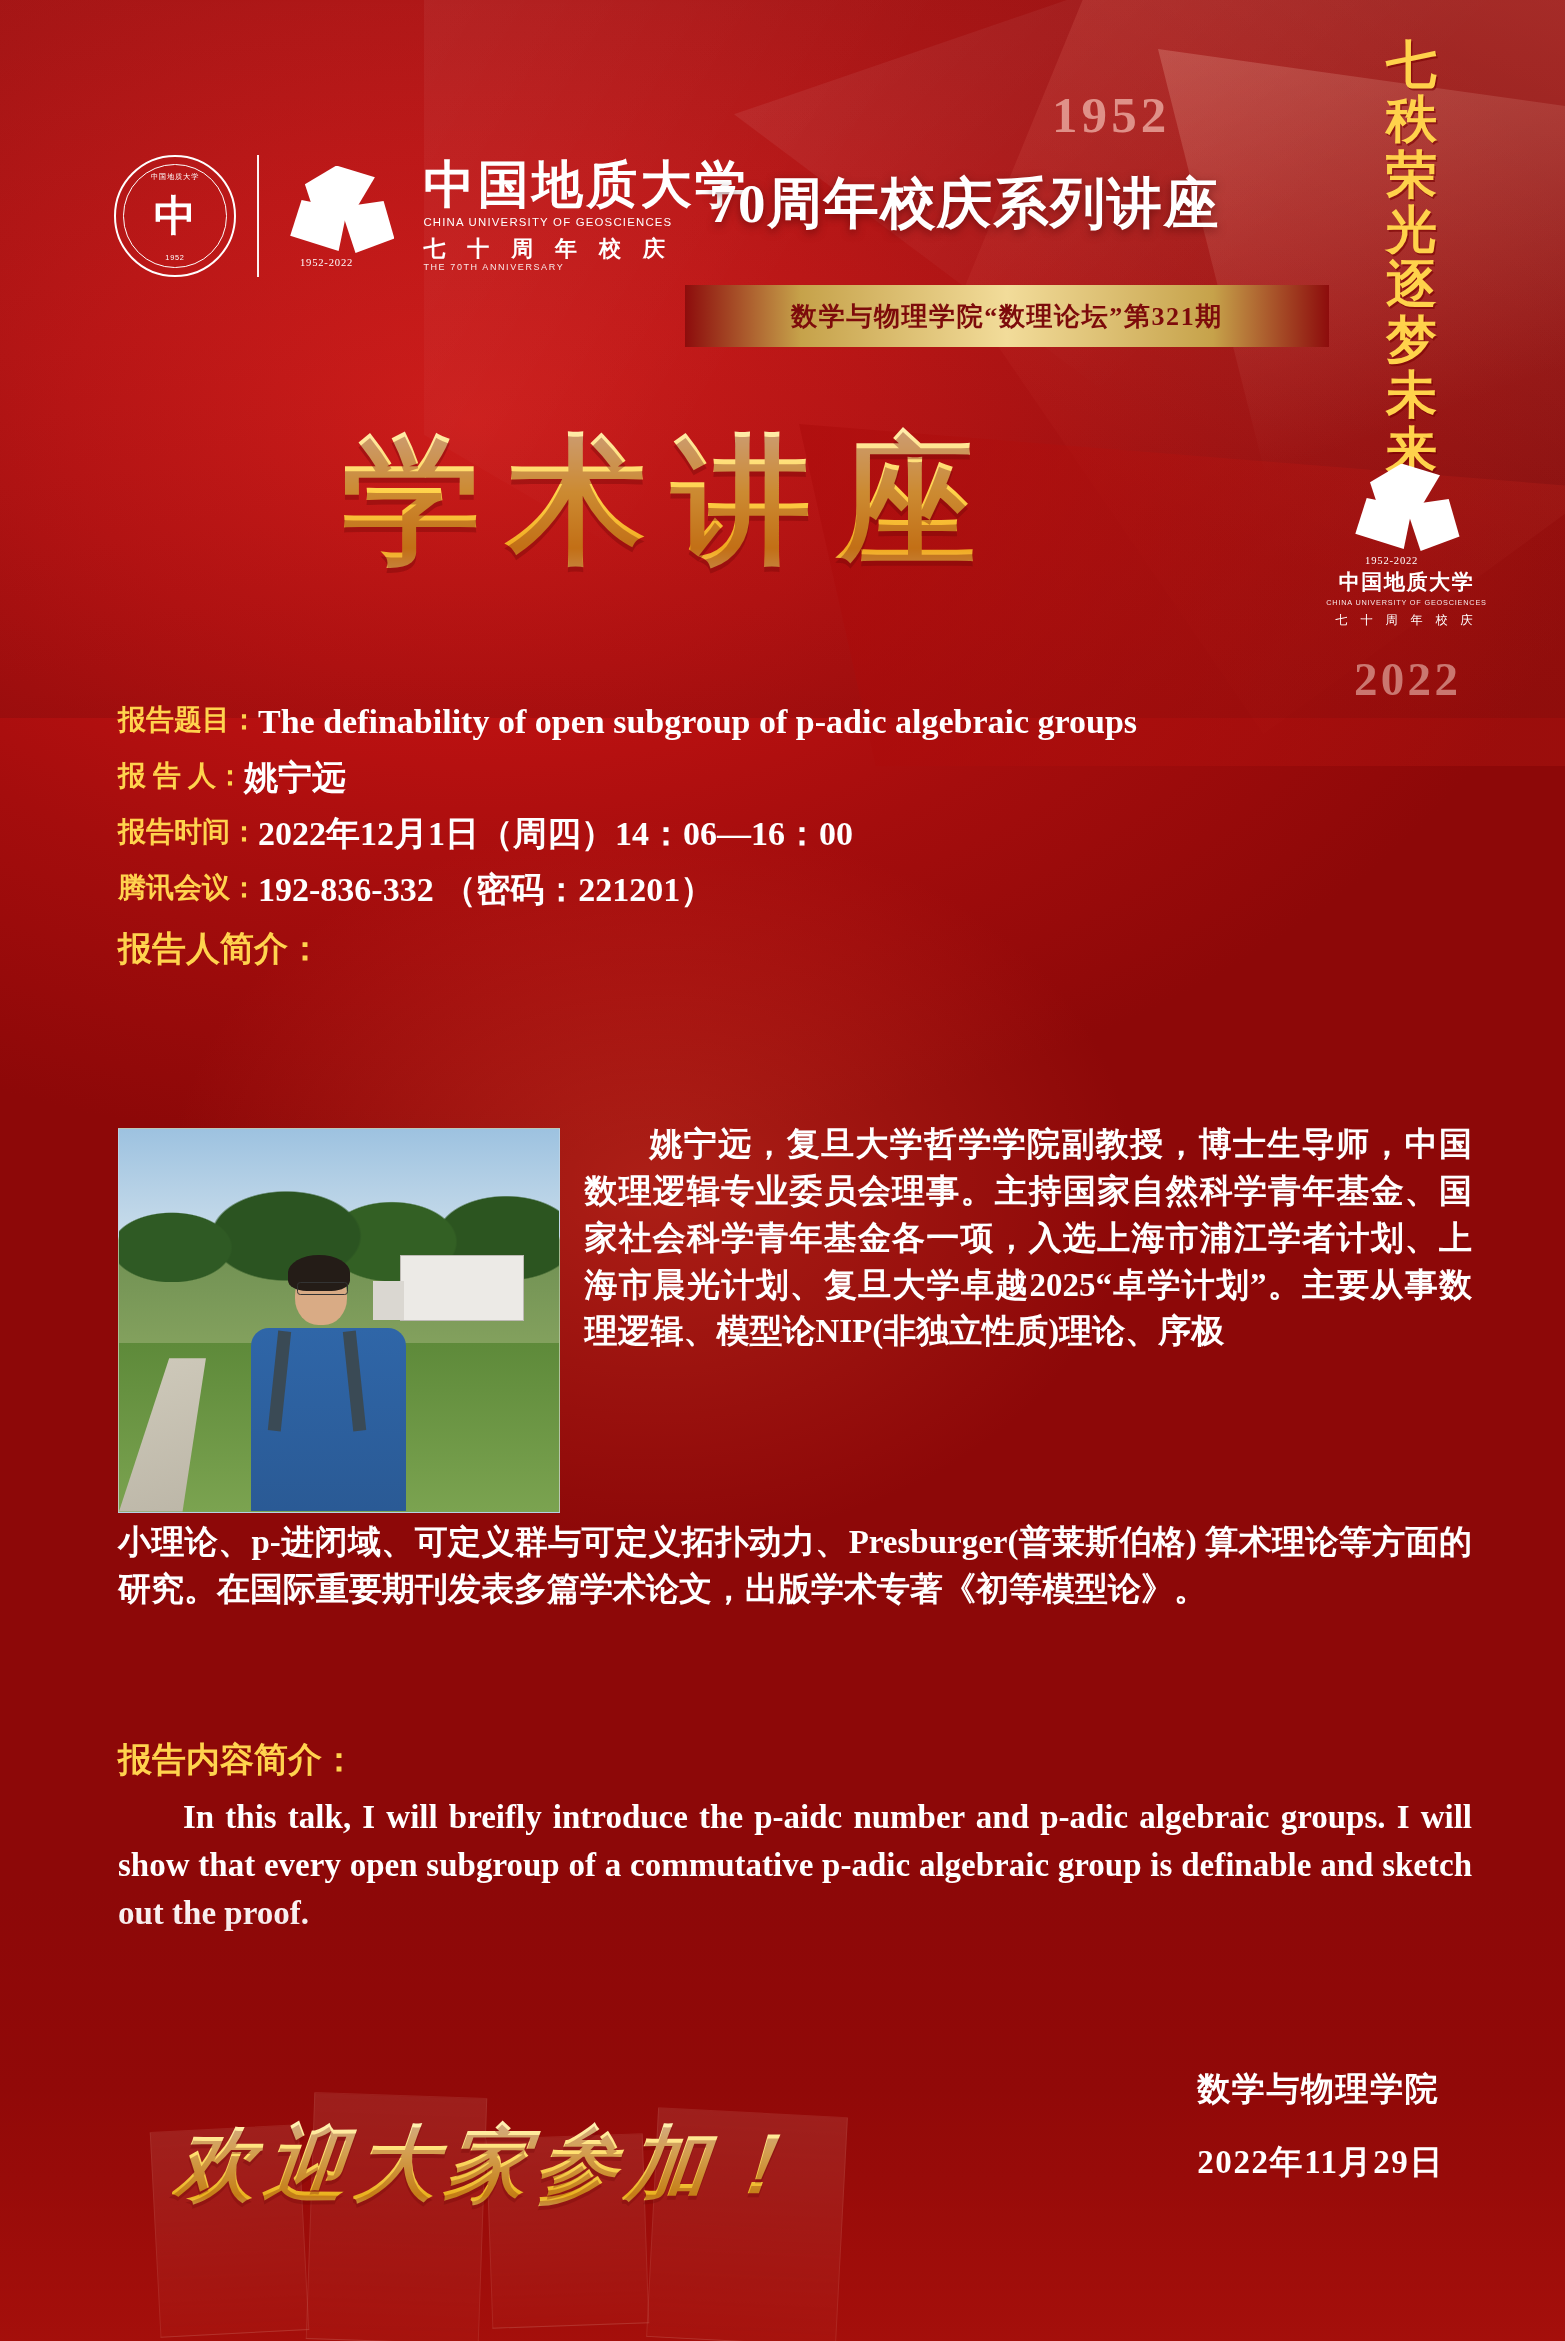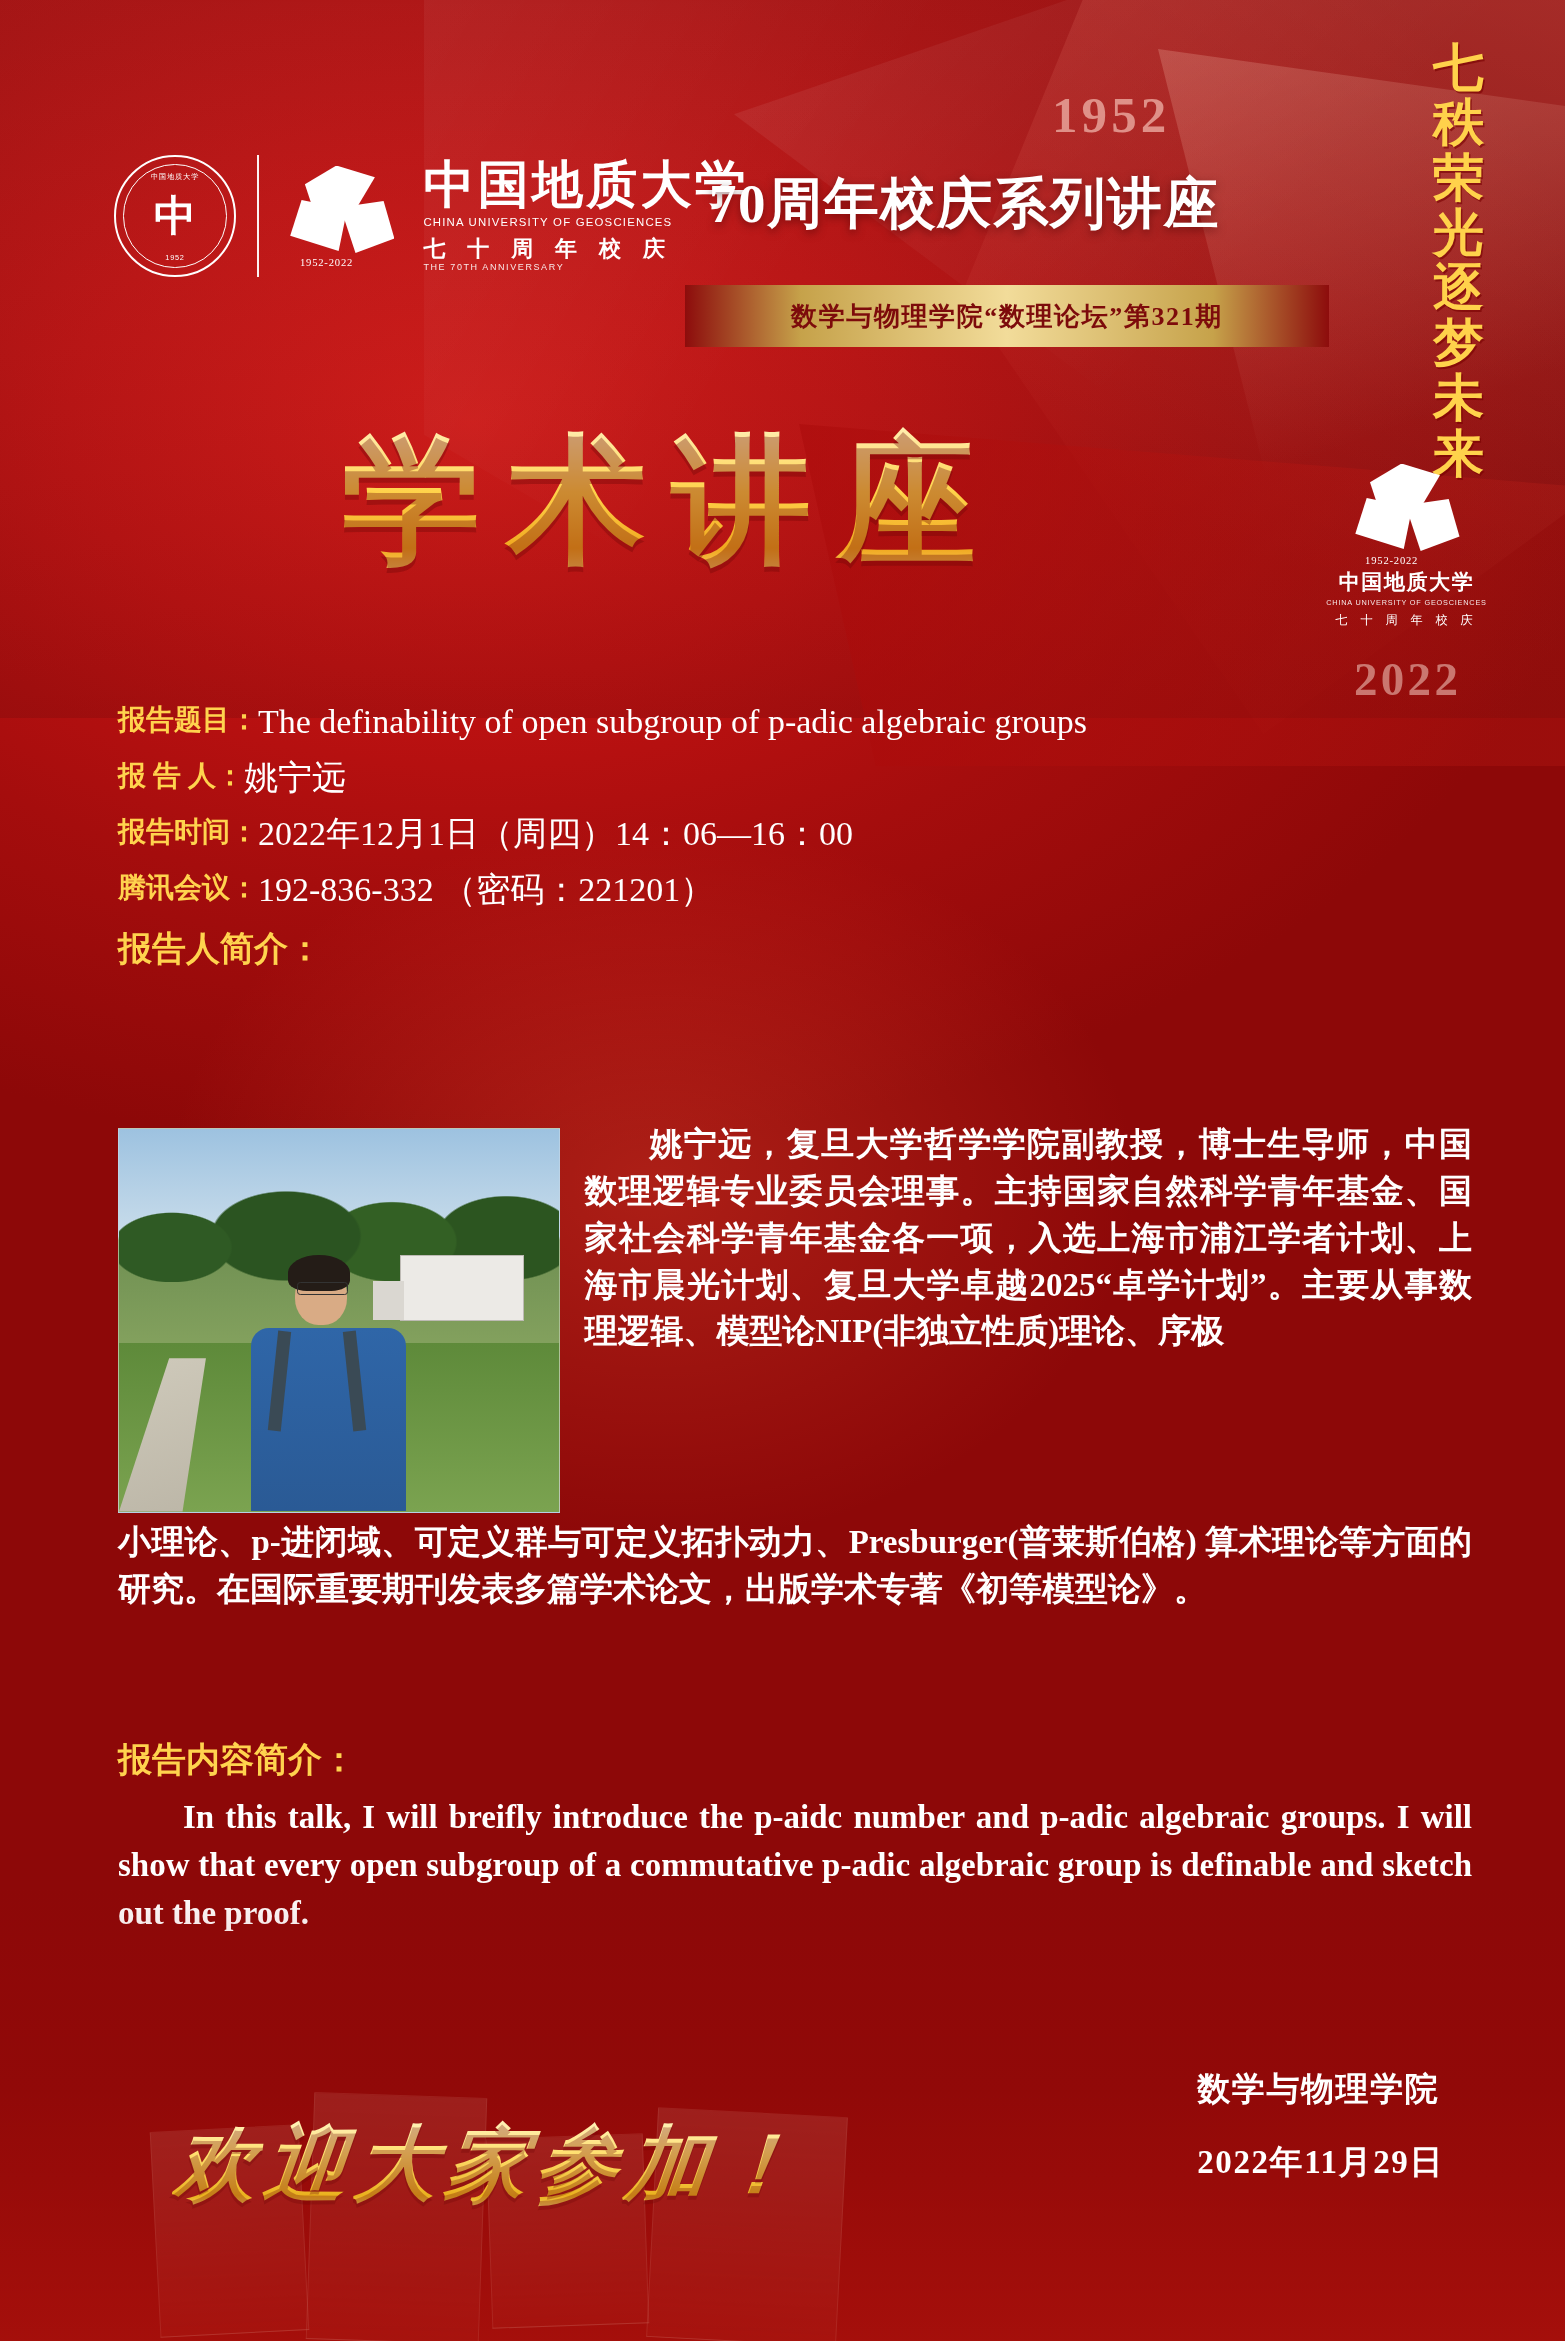--- a/index.html
+++ b/index.html
@@ -225,23 +225,23 @@
     font-family: "Liberation Serif", serif;
     letter-spacing: 1.6px;
   }
   .vertical-slogan {
     position: absolute;
     top: 41px; left: 1386px;
     width: 98px;
     color: #ffd24b;
     font-size: 51px;
     font-weight: bold;
-    font-family: Liberation Serif, serif;
+    font-family: Liberation Mono, monospace;
     line-height: 1.08;
-    text-align: right;
+    text-align: left;
     text-shadow: 1.6px 2.4px 0 rgba(120,0,0,.6);
   }
   .emblem2 {
     position: absolute;
     top: 457px; left: 1321px;
     width: 171px;
     text-align: center;
     color: #fff;
   }
   .emblem2 .em-wrap { position: relative; width: 122px; height: 106px; margin: 0 auto; }
@@ -279,21 +279,21 @@
     color: #ffd34e;
     font-size: 28px;
     font-weight: bold;
     font-family: "Liberation Serif", serif;
     white-space: nowrap;
     flex: 0 0 auto;
   }
   .info-value {
     color: #ffffff;
     font-size: 34px;
-    font-weight: normal;
+    font-weight: bold;
     font-family: "Liberation Serif", serif;
     line-height: 1.22;
   }
   .section-label {
     color: #ffd34e;
     font-size: 34px;
     font-weight: bold;
     font-family: "Liberation Serif", serif;
     margin-top: 6.5px;
   }

